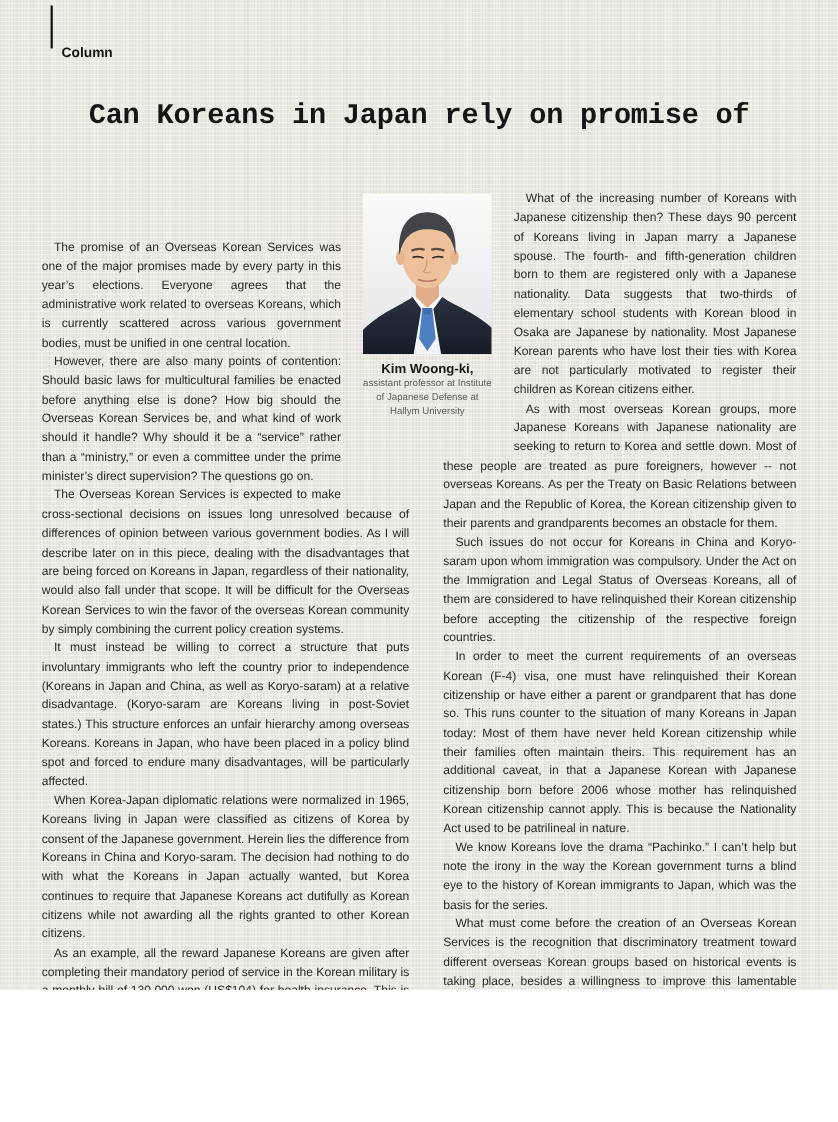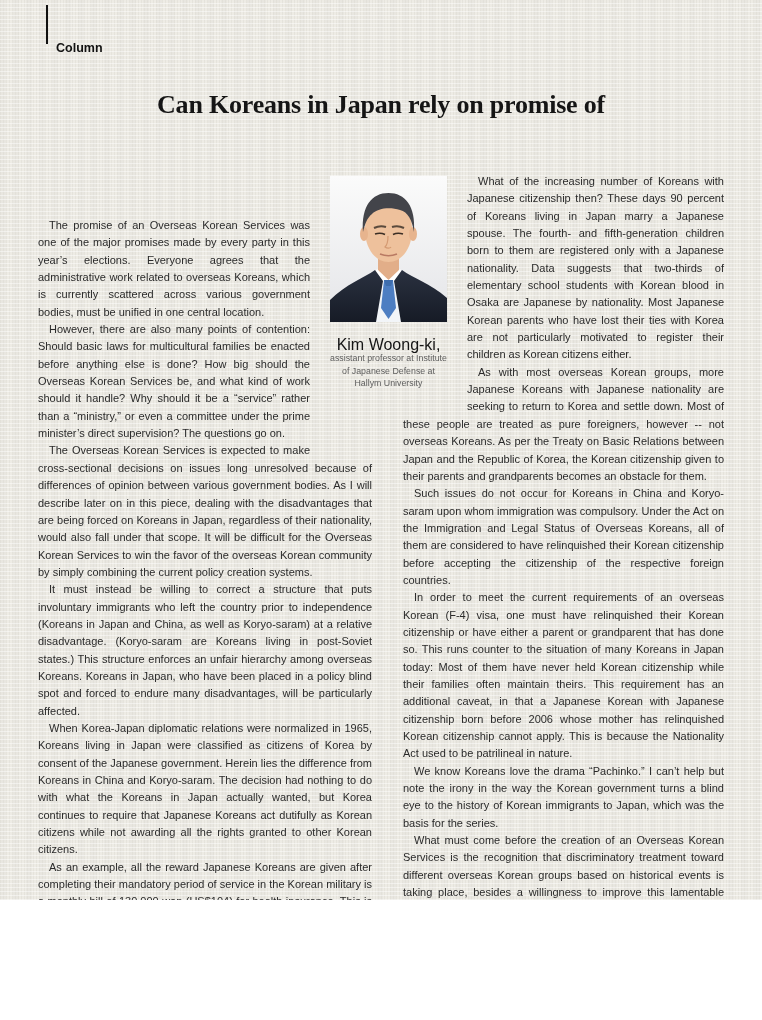--- a/index.html
+++ b/index.html
@@ -8,32 +8,32 @@
     background-color:#edebe4;
     background-image:
       repeating-linear-gradient(0deg, rgba(255,255,255,0.45) 0 1px, rgba(0,0,0,0) 1px 4px),
       repeating-linear-gradient(90deg, rgba(219,217,209,0.45) 0 1px, rgba(0,0,0,0) 1px 3px),
       repeating-linear-gradient(90deg, rgba(0,0,0,0.018) 0 6px, rgba(255,255,255,0.03) 6px 13px);
     font-family:"Liberation Sans", sans-serif;
   }
   .col-rule{position:absolute;left:46px;top:5px;width:2px;height:39px;background:#111;}
   .col-label{position:absolute;left:56px;top:41px;font-size:12.5px;font-weight:bold;color:#111;}
   .title{position:absolute;left:0;top:88px;width:762px;text-align:center;
-    font-family:Liberation Serif, serif;font-weight:bold;color:#151515;
+    font-family:Liberation Mono, monospace;font-weight:bold;color:#151515;
     font-size:26px;line-height:34px;letter-spacing:-0.2px;}
   .body-col{position:absolute;top:173px;text-align:justify;font-size:11px;line-height:17.35px;
     color:#2a2a2a;hyphens:none;}
   .body-col p{margin:0;text-indent:11px;}
   #col-left{left:38px;width:334px;margin-top:44px;}
   #col-right{left:403px;width:321px;}
   .spacer-r{float:right;width:62px;height:226px;}
   .spacer-l{float:left;width:64px;height:226px;}
   .photo-block{position:absolute;left:313px;top:176px;width:151px;text-align:center;}
   .photo-block svg{display:block;margin:0 auto;}
-  .photo-name{margin-top:16px;font-size:16px;font-weight:normal;color:#151515;line-height:14px;}
+  .photo-name{margin-top:6px;font-size:12px;font-weight:bold;color:#151515;line-height:14px;}
   .photo-cap{font-size:8.8px;color:#5d5d5d;line-height:12.5px;}
   .endmark{display:inline-block;width:8px;height:10px;border:1px solid #b9c3cc;margin-left:3px;
     vertical-align:-1px;
     background:
       linear-gradient(180deg, rgba(255,255,255,0.9) 0 18%, rgba(255,255,255,0) 18%),
       linear-gradient(115deg,#f59b2d 0 38%,#7ec3e8 38% 58%,#2e66b0 58% 100%);}
   
   .flag{position:absolute;left:0;top:912px;width:762px;height:108px;overflow:hidden;}
   .flag div{position:absolute;}
   .bar{border-radius:8px;}

